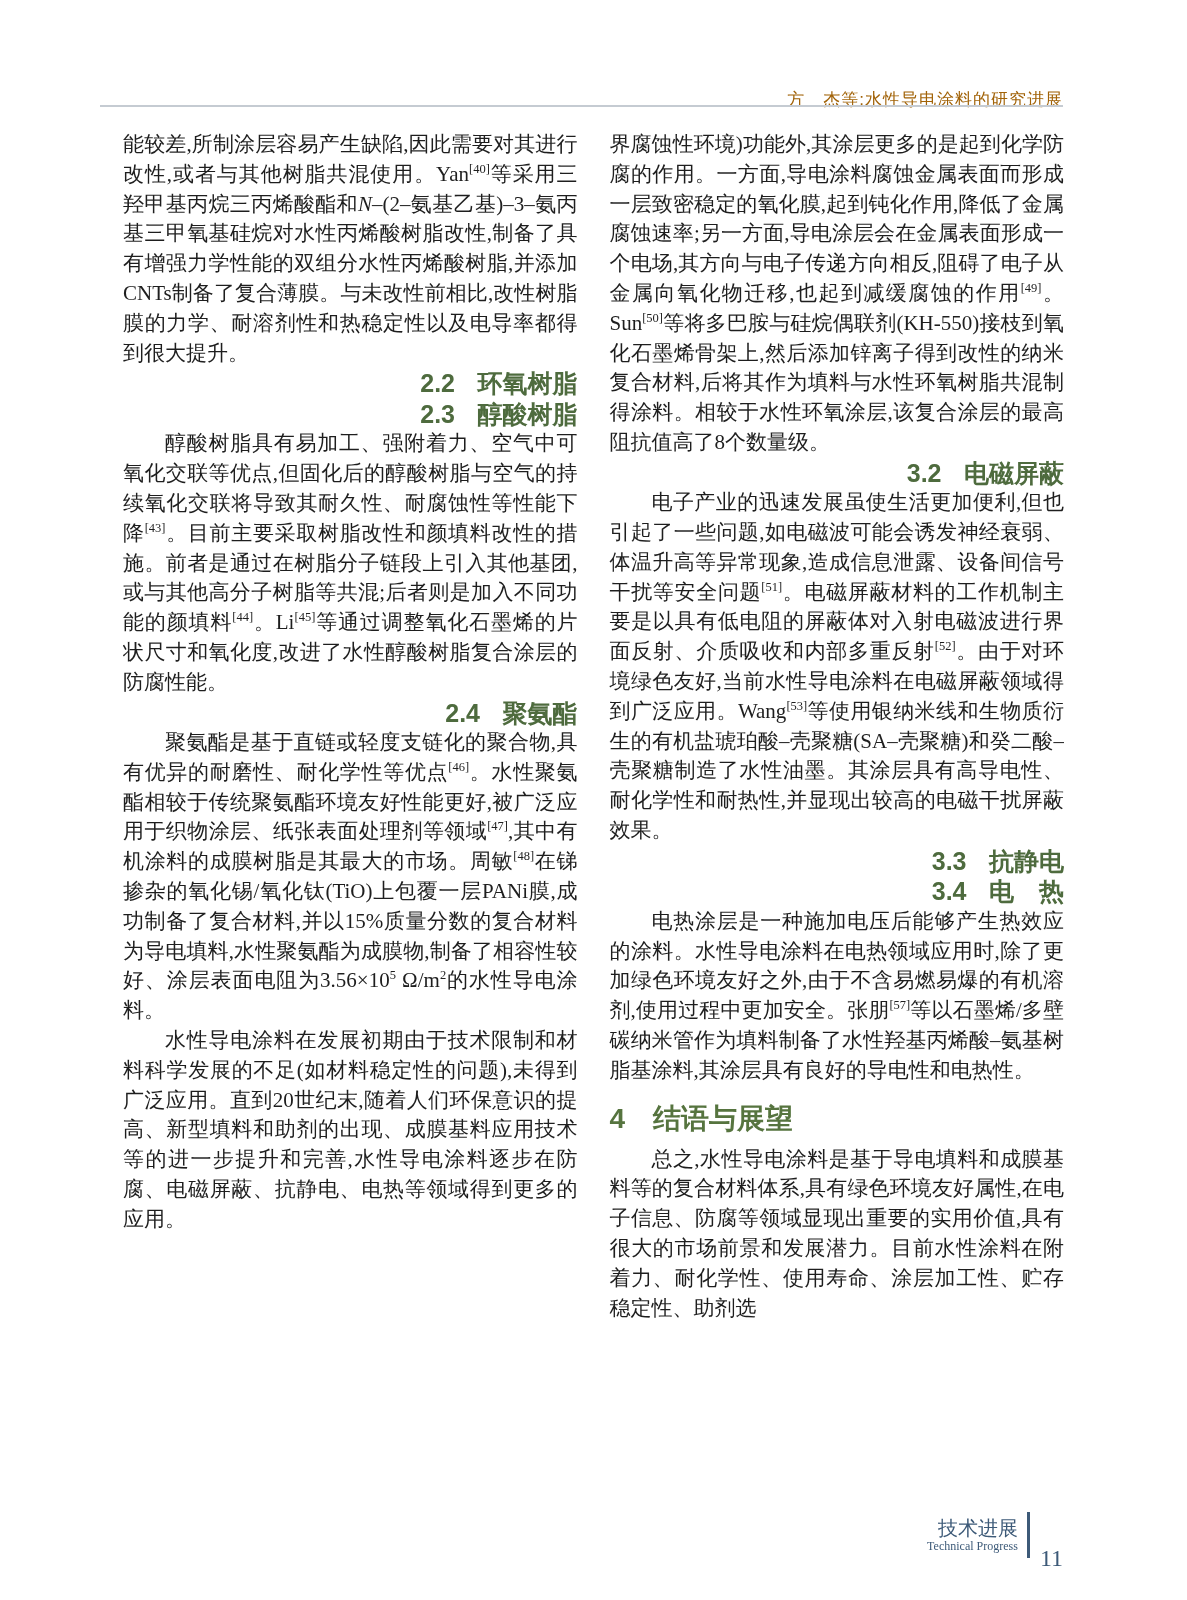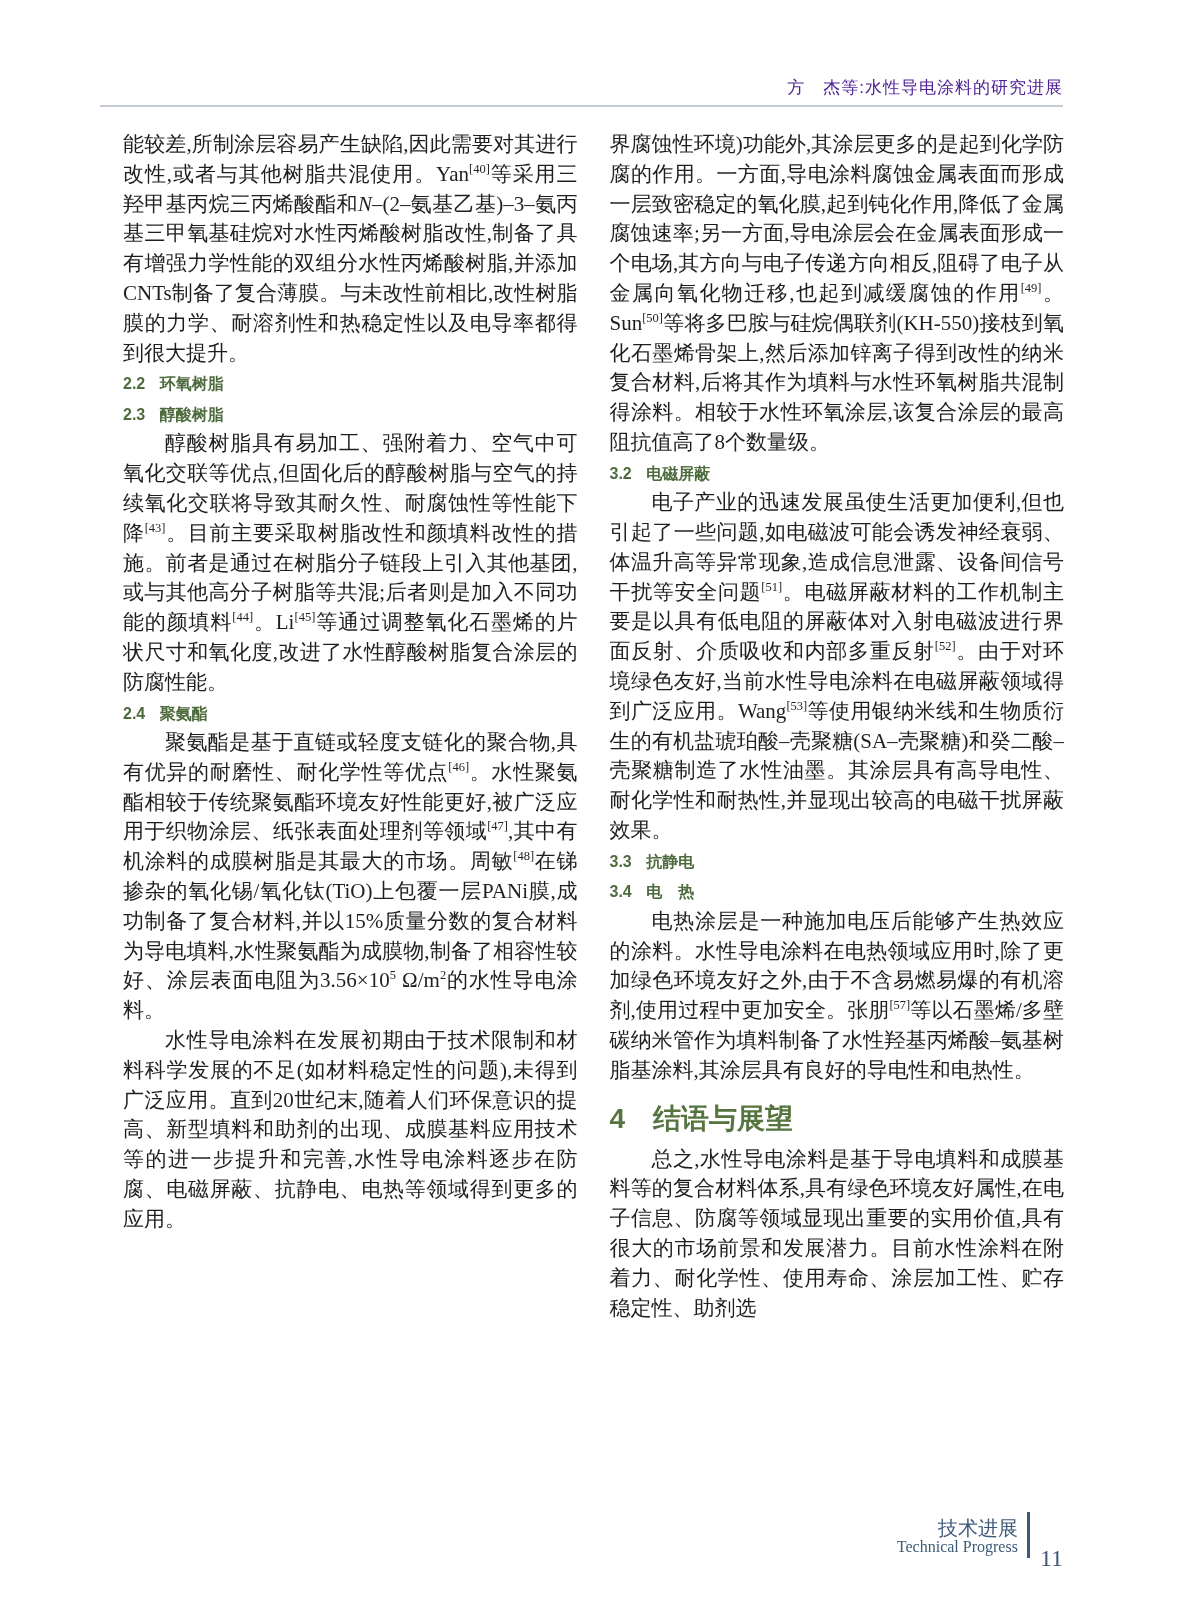--- a/index.html
+++ b/index.html
@@ -6,25 +6,25 @@
   .page {
     position:relative;
     width:1187px; height:1600px;
     margin:0 auto;
     background:#ffffff;
     font-family:"Liberation Serif","DejaVu Serif",serif;
     color:#1e1e1e;
     overflow:hidden;
   }
   .running-header {
-    position:absolute; top:76px; left:100px; width:963px;
+    position:absolute; top:88px; left:100px; width:963px;
     text-align:right;
     font-family:"Liberation Sans","DejaVu Sans",sans-serif;
     font-size:17px; letter-spacing:1px;
-    color:#4c1d95;
+    color:#a16207;
   }
   .header-rule {
     position:absolute; top:105px; left:100px; width:963px; height:2px;
     background:#c5cbd2;
   }
   .columns {
     position:absolute; top:130px; left:123px; width:941px; height:1350px;
     display:flex; gap:32px;
     overflow:hidden;
   }
@@ -32,22 +32,23 @@
   .para {
     margin:0;
     font-size:21px; line-height:29.8px;
     text-align:justify;
   }
   .para.indent { text-indent:2em; }
   .sec-h2 {
     margin:1px 0 0 0;
     font-family:"Liberation Sans","DejaVu Sans",sans-serif;
     font-weight:bold;
-    font-size:16px; line-height:29.5px;
+    font-size:25px; line-height:29.5px;
     color:#4e6b3e;
+    text-align:right;
   }
   .sec-h2 .num { margin-right:0.9em; }
   .sec-h1 {
     margin:16px 0 9px 0;
     font-family:"Liberation Sans","DejaVu Sans",sans-serif;
     font-weight:bold;
     font-size:28px; line-height:34px;
     color:#56743f;
   }
   .sec-h1 .num { margin-right:1.0em; }
@@ -61,21 +62,21 @@
     display:flex; align-items:center;
   }
   .footer-labels { text-align:right; margin-right:9px; }
   .footer-cn {
     font-family:"Liberation Sans","DejaVu Sans",sans-serif;
     font-weight:normal; font-size:20px; line-height:22px;
     color:#3d5a78;
   }
   .footer-en {
     font-family:"Liberation Serif","DejaVu Serif",serif;
-    font-size:16px; line-height:15px;
+    font-size:12px; line-height:15px;
     color:#3d5a78;
   }
   .footer-bar { width:3px; height:46px; background:#3d5a78; margin-right:10px; }
   .footer-page {
     font-family:"Liberation Serif","DejaVu Serif",serif;
     font-size:24px; color:#3d5a78;
     padding-top:8px;
     margin-top:39px;
   }
 </style>

